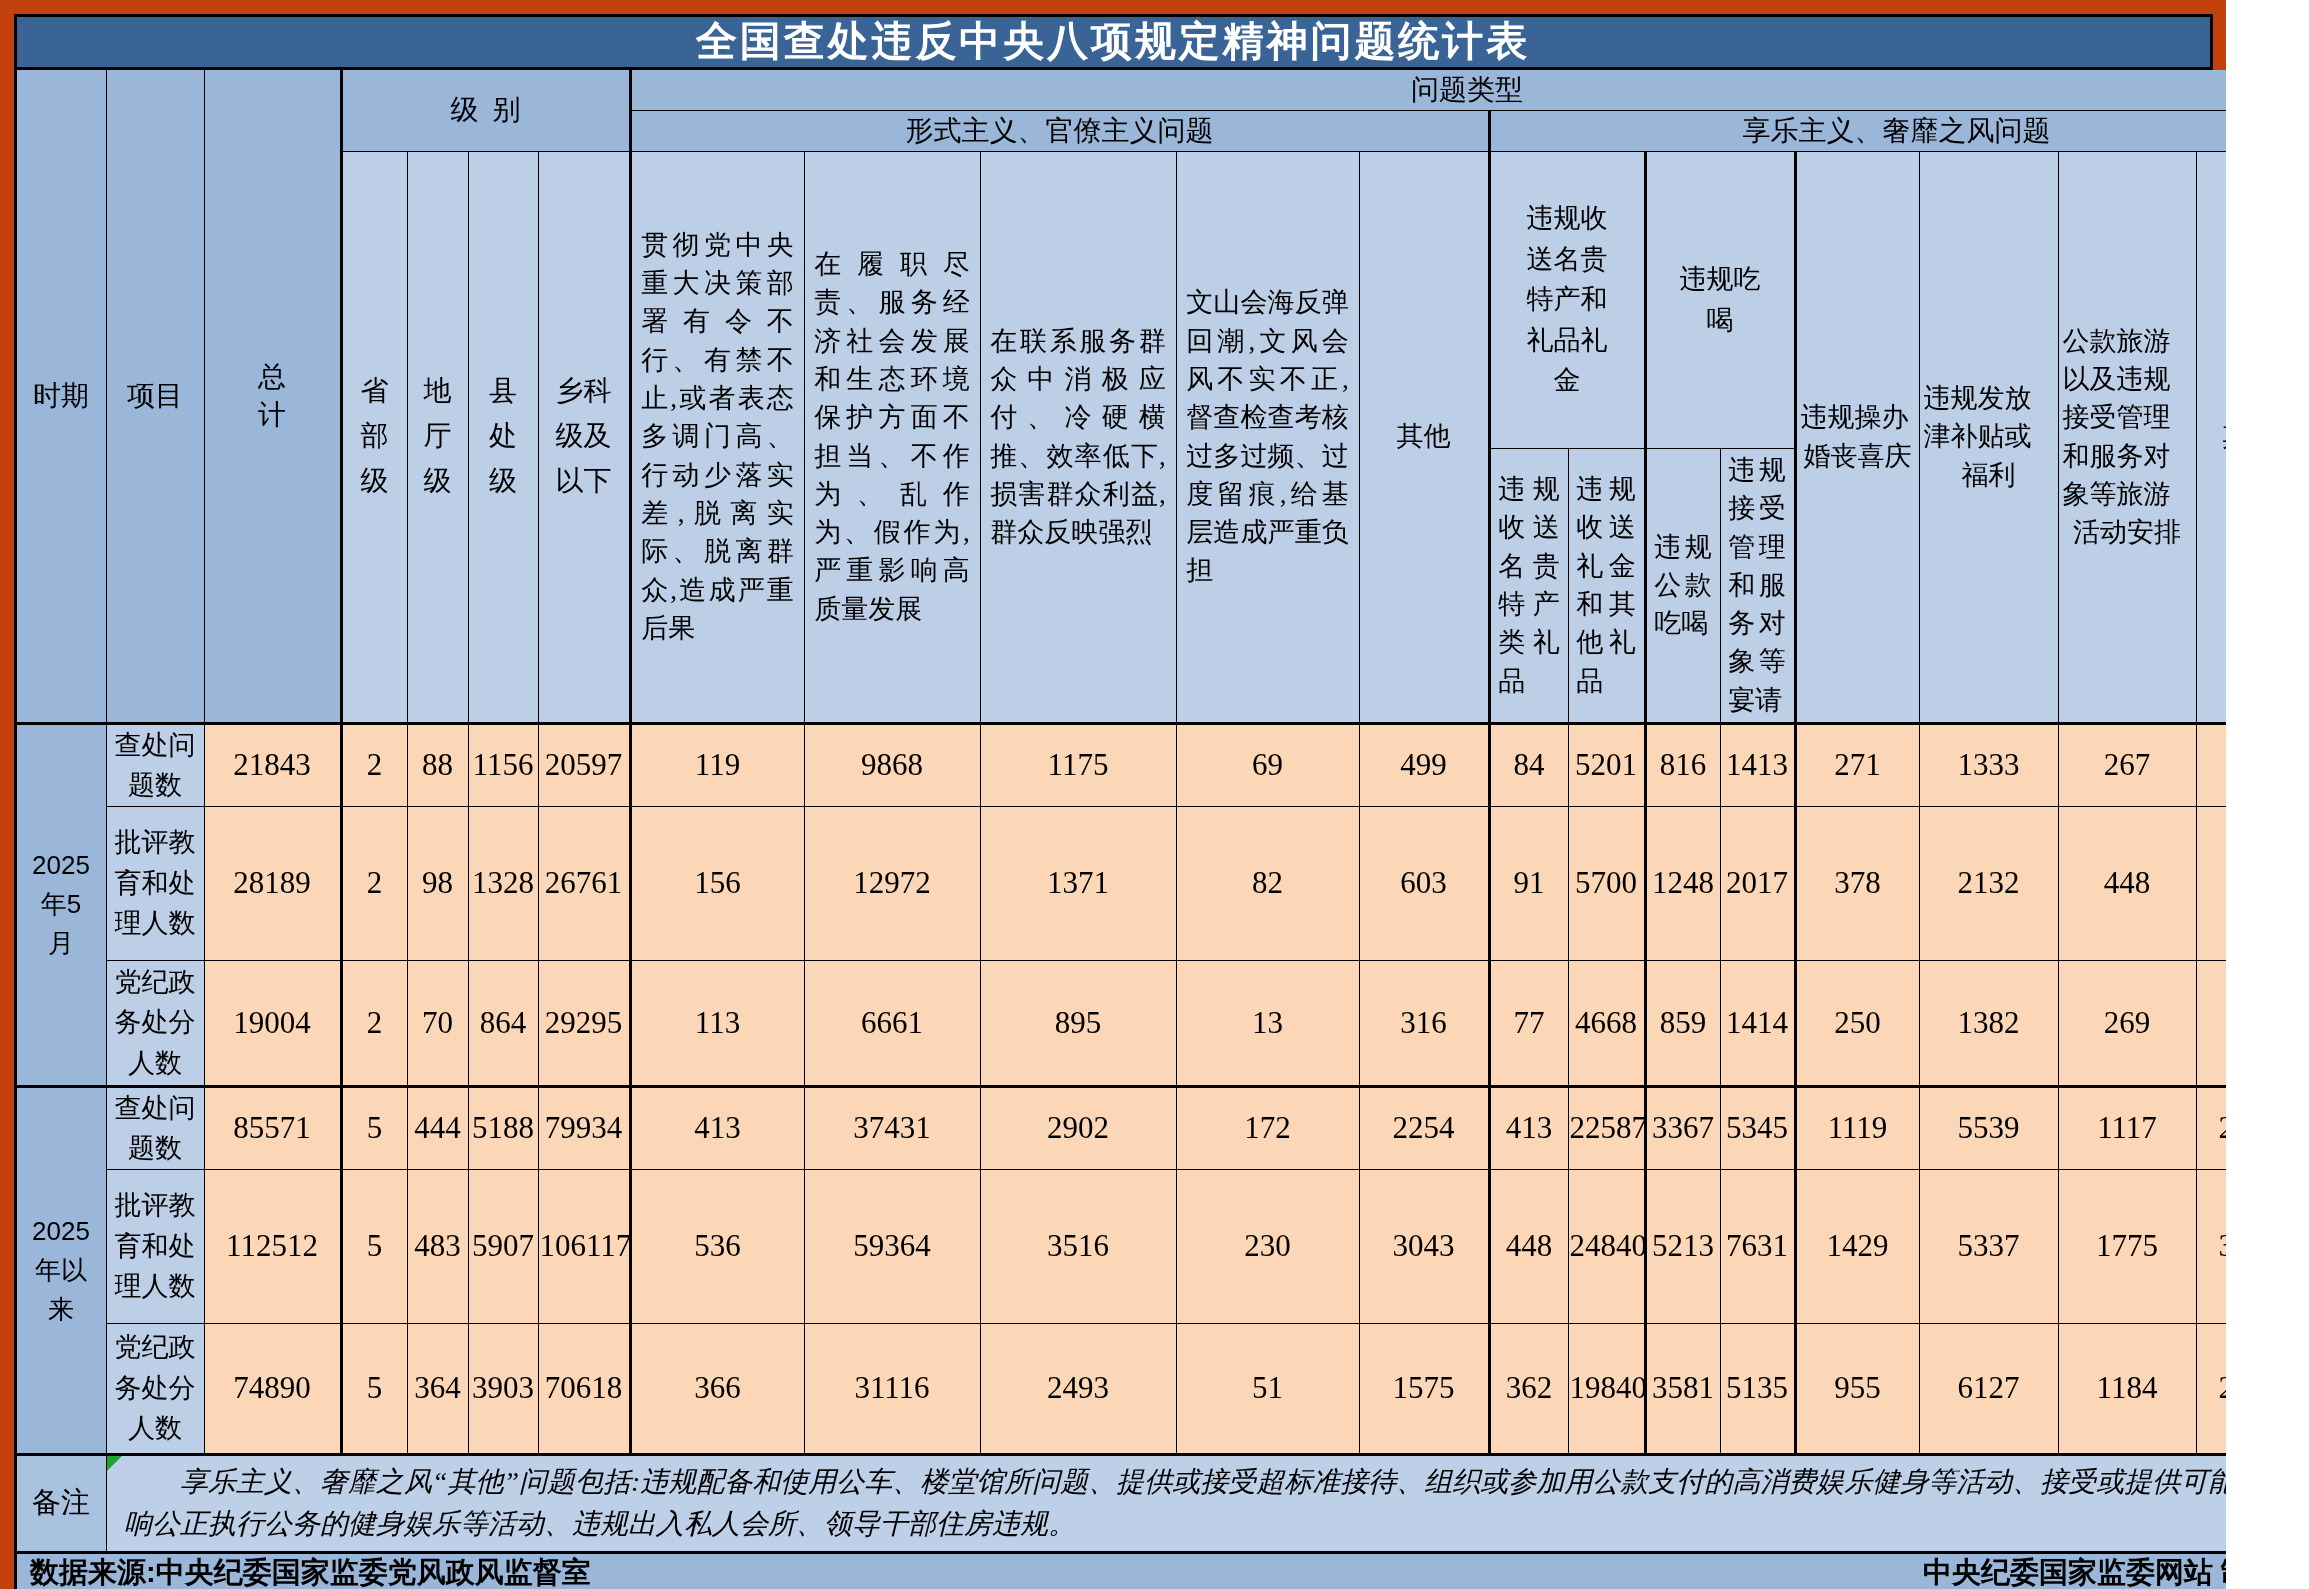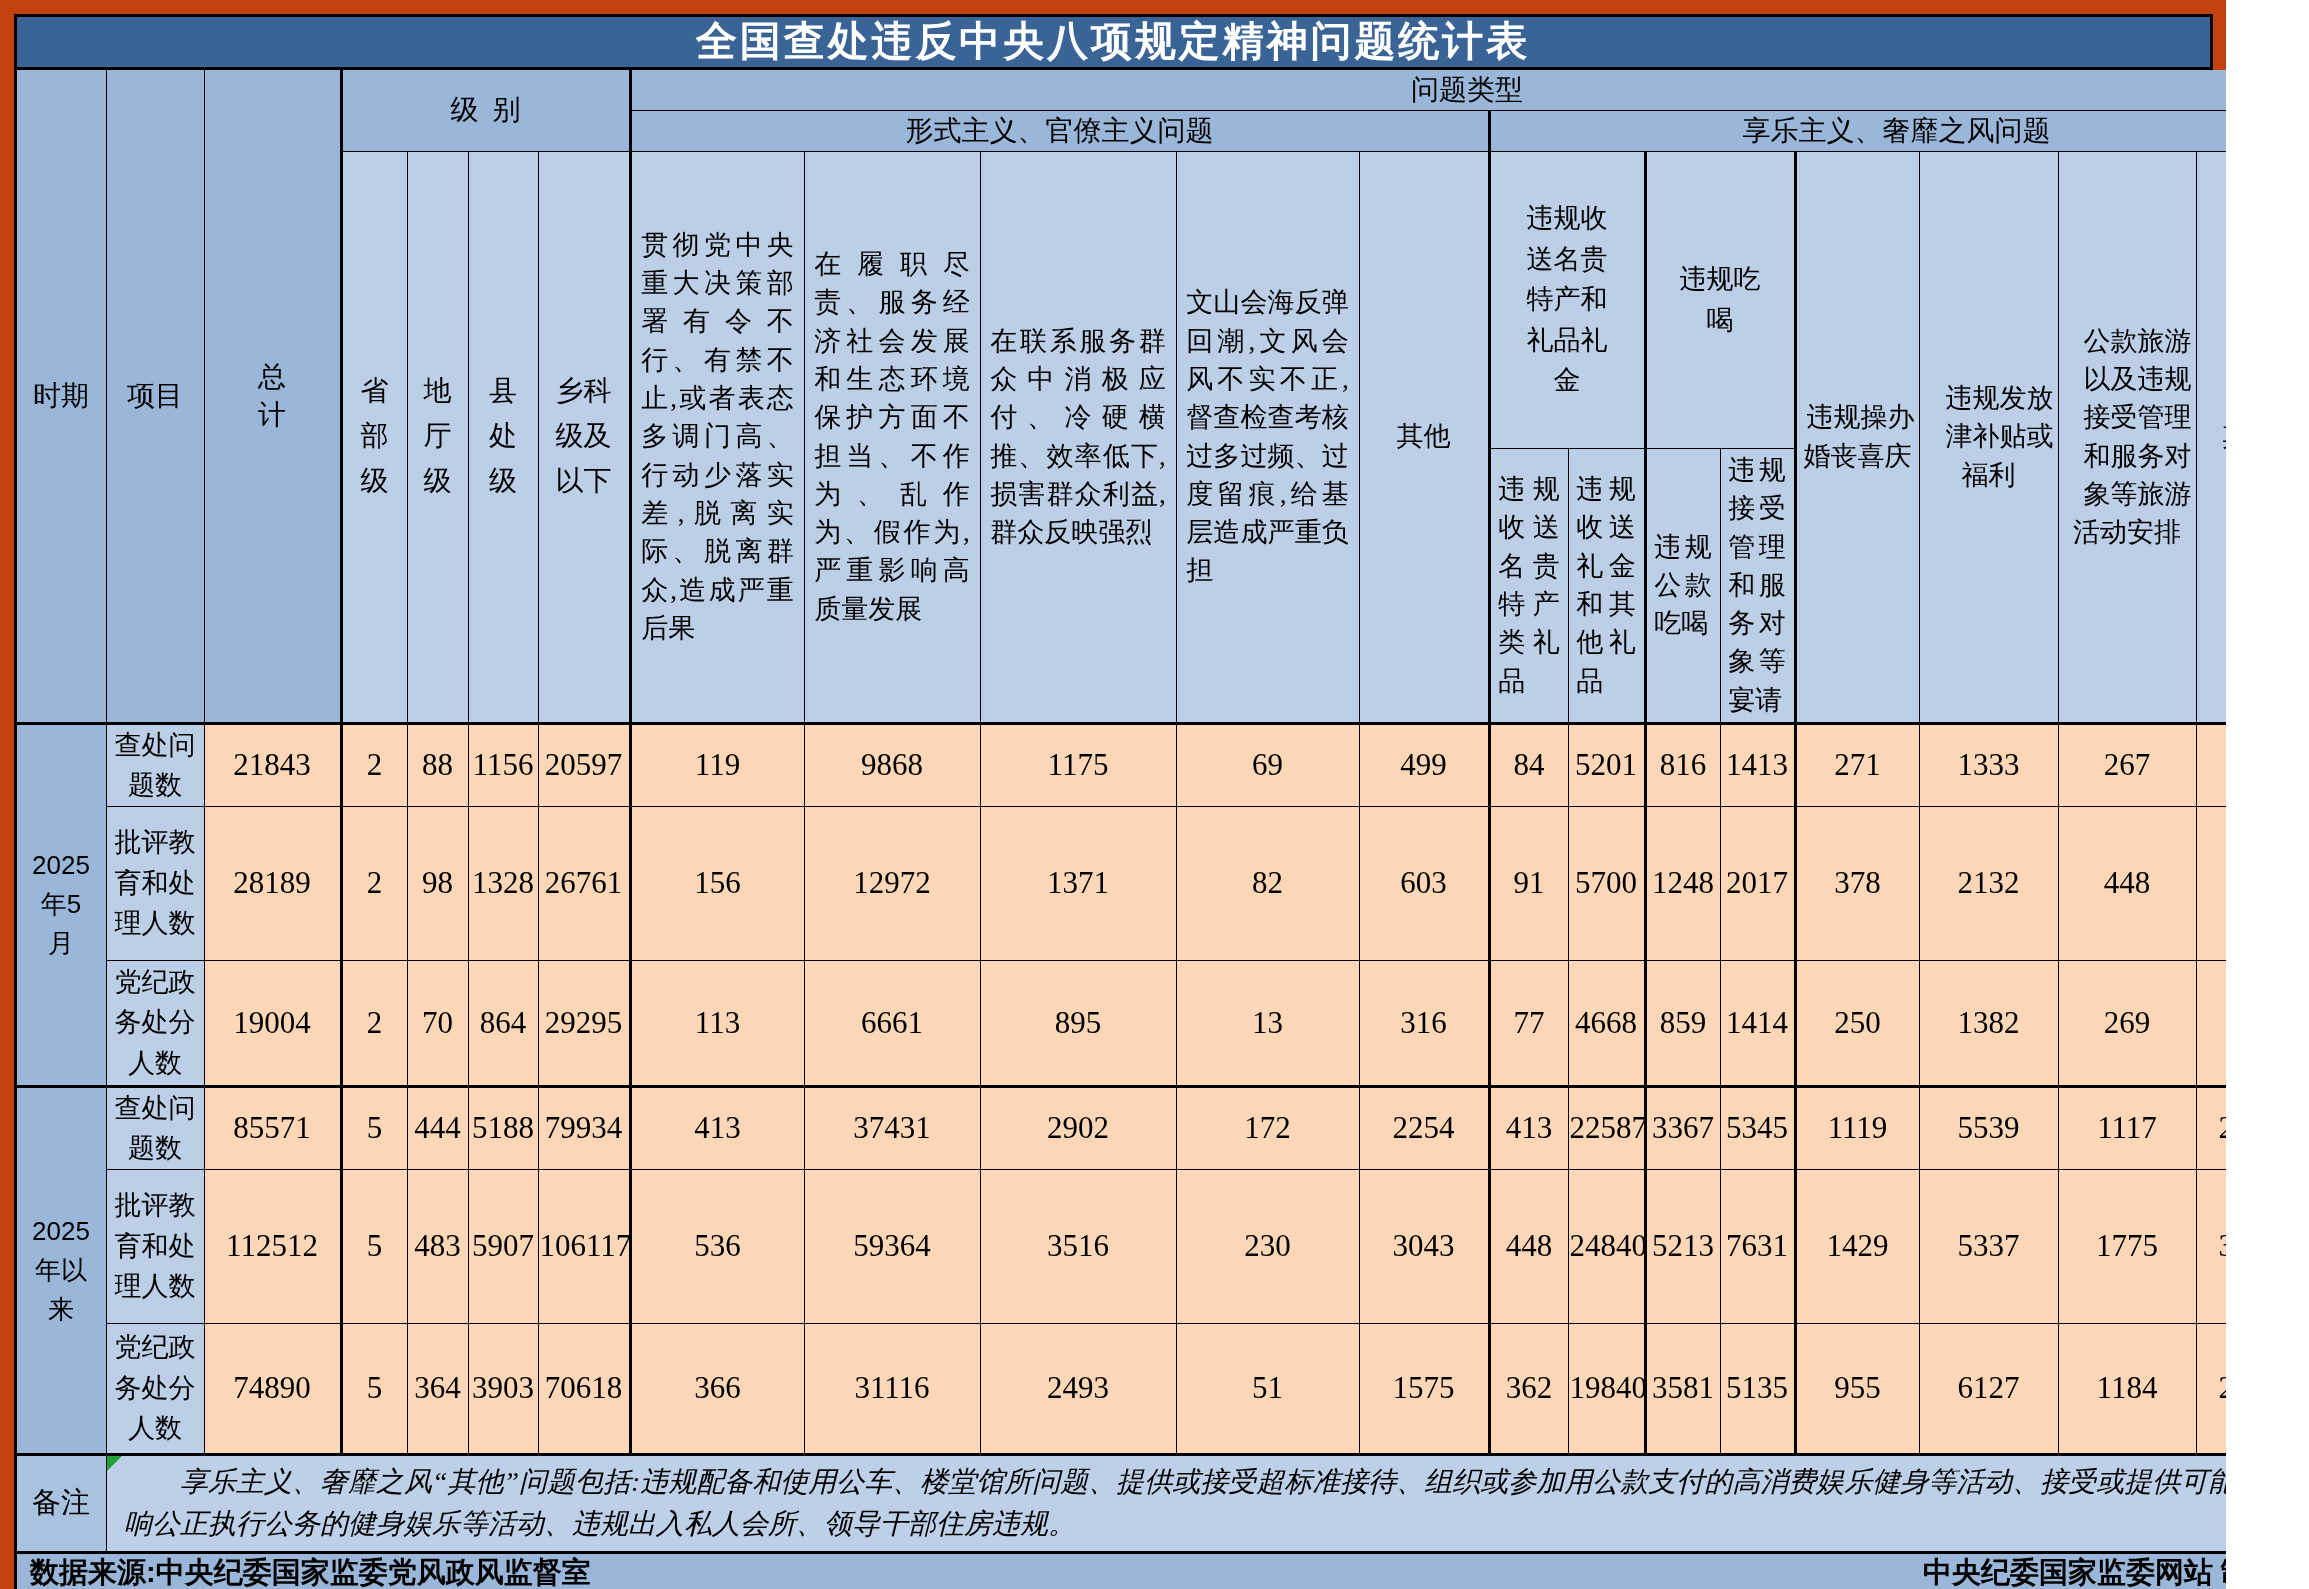--- a/index.html
+++ b/index.html
@@ -13,21 +13,21 @@
   .med{background:#9ab7d9;}
   .light{background:#bccfe7;}
   .hdr{font-family:"Liberation Sans",sans-serif;font-weight:bold;font-size:28px;text-align:center;vertical-align:middle;}
   .ls{letter-spacing:0.5em;text-indent:0.5em;}
   .narrow{padding:0 53px;}
   .level{padding:0 15.4px;line-height:1.6;}
   .vhdr{font-family:"Liberation Serif",serif;font-size:27px;line-height:1.42;
     text-align:justify;text-justify:inter-character;vertical-align:middle;
     padding:3.9px 9.7px;background:#bccfe7;}
   .sub{padding:1.9px 7.7px;}
-  .c{text-align:right;text-align-last:center;padding:0 3.9px;}
+  .c{text-align:left;text-align-last:center;padding:0 3.9px;}
   .grp-hdr{font-family:"Liberation Serif",serif;font-size:27px;line-height:1.5;background:#bccfe7;
     text-align:center;text-align-last:center;vertical-align:middle;padding:0 30px;}
   .num{font-family:"Liberation Serif",serif;font-size:31px;text-align:center;vertical-align:middle;background:#fcd7b7;}
   .rowlabel{background:#bccfe7;font-weight:bold;font-size:27px;text-align:center;vertical-align:middle;padding:0 3.9px;line-height:1.5;}
   .period{background:#9ab7d9;font-weight:bold;font-size:26px;text-align:center;vertical-align:middle;padding:0 15px;line-height:1.5;}
   .tl{border-left:3.9px solid #000 !important;}
   .tt{border-top:3.9px solid #000 !important;}
   .notes-label{background:#a9c2e0;font-weight:bold;font-size:29px;text-align:center;vertical-align:middle;}
   .notes-text{background:#bdd0e8;font-family:"Liberation Serif",serif;font-size:28px;line-height:1.5;
     padding:5.8px 17.4px;text-indent:56px;position:relative;text-align:left;vertical-align:middle;font-style:italic;}

